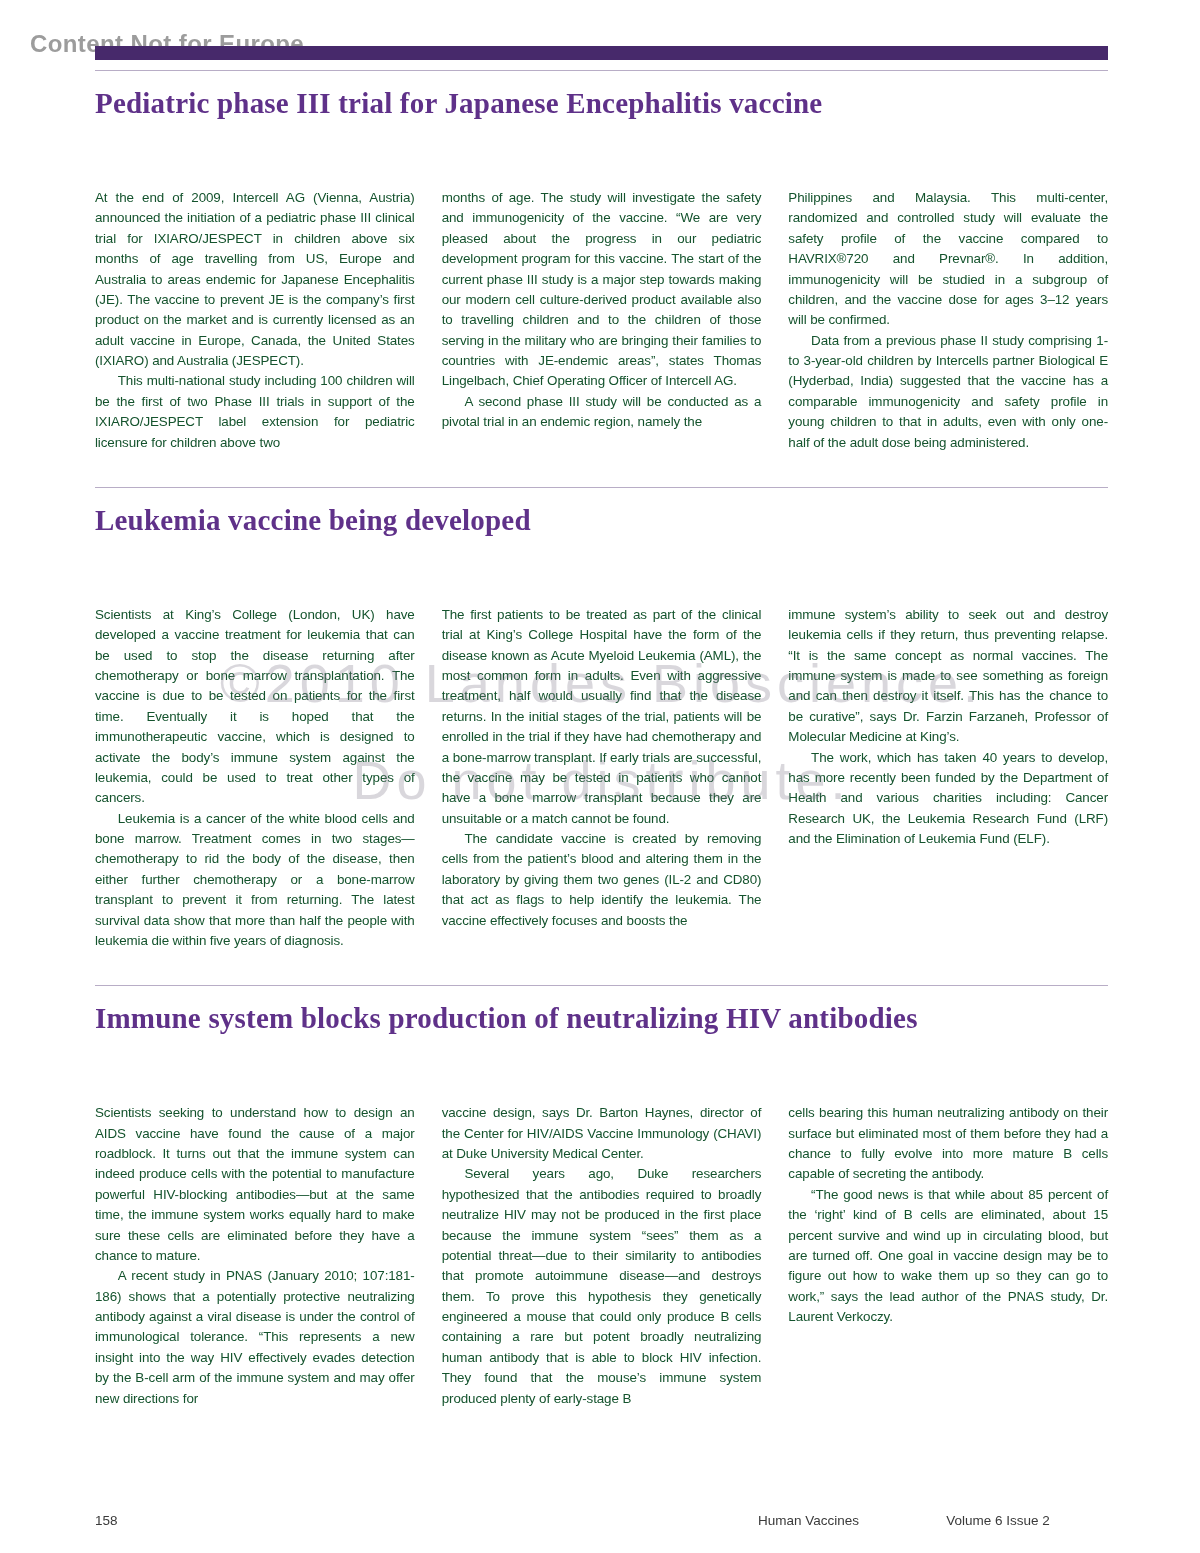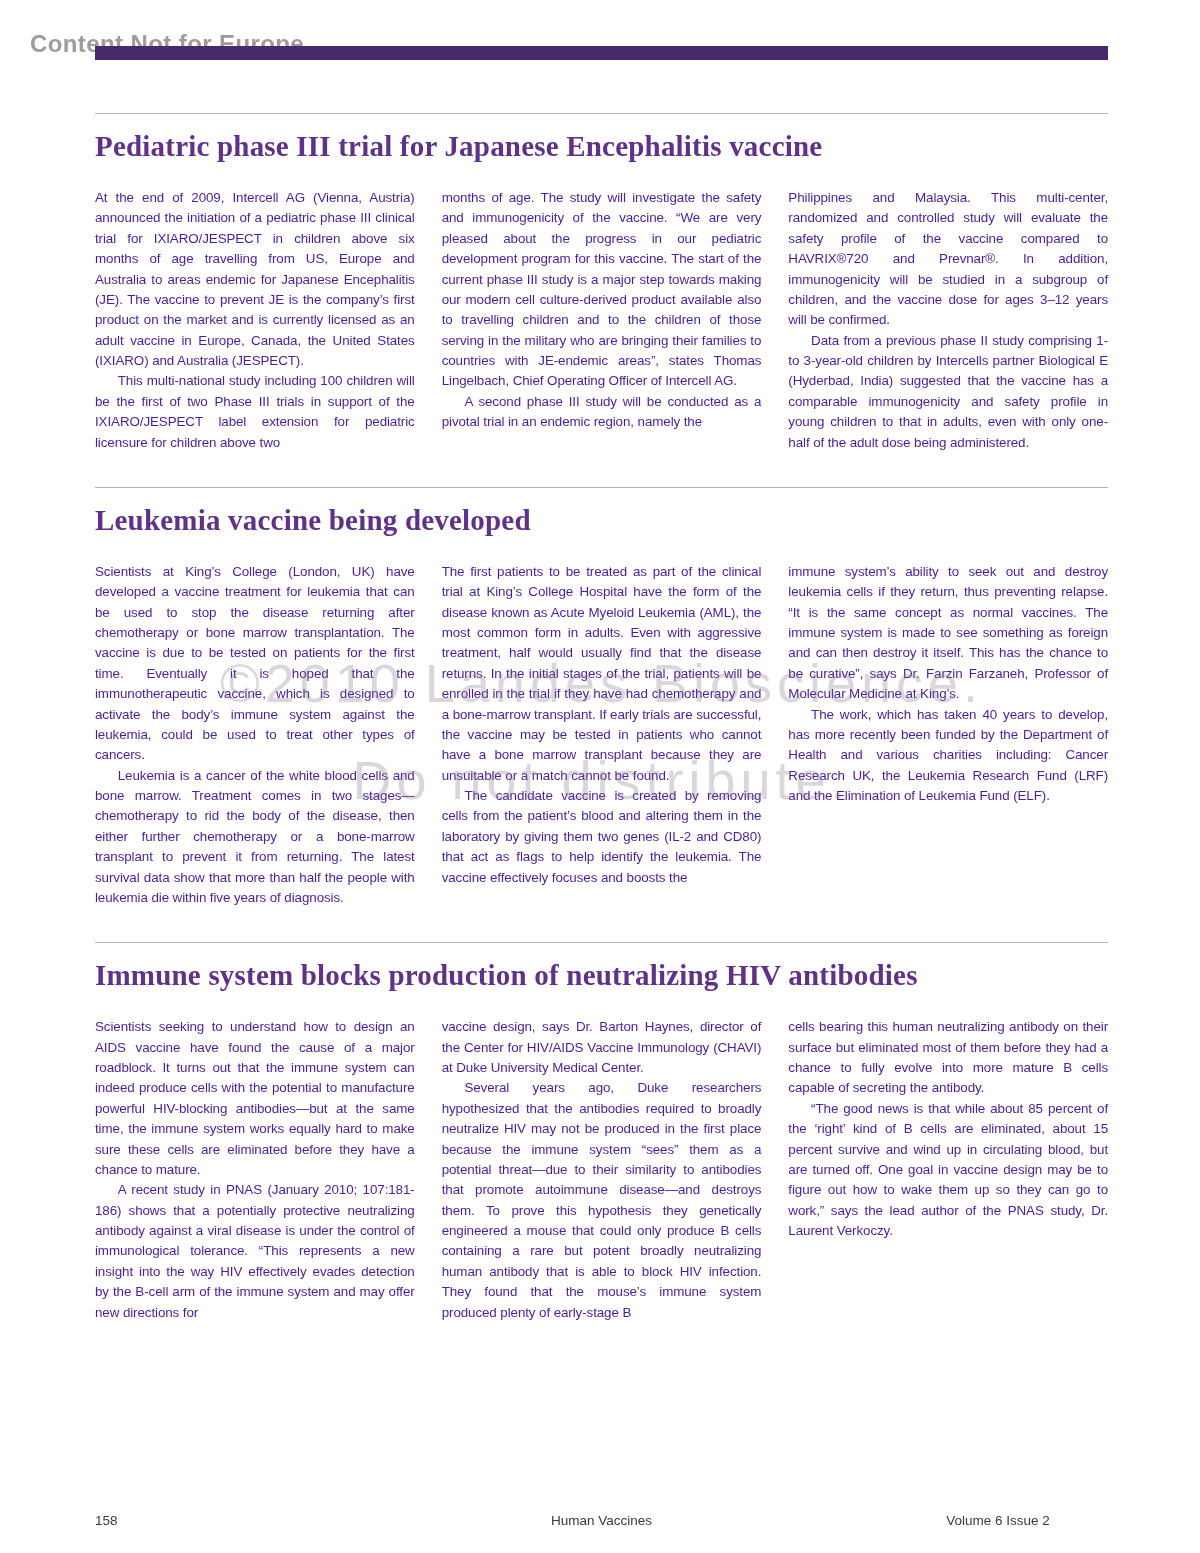--- a/index.html
+++ b/index.html
@@ -14,51 +14,52 @@
     position:absolute; left:30px; top:30px;
     font-size:24px; font-weight:bold; color:#9c9c9c; letter-spacing:.4px;
     z-index:1;
   }
   .top-bar {
     position:absolute; left:95px; top:46px; width:1013px; height:14px;
     background:#47296b; z-index:2;
   }
   .content {
     position:absolute; left:95px; top:0; width:1013px;
-    padding-top:113px; z-index:3;
+    padding-top:70px; z-index:3;
   }
   section { margin-bottom:34px; }
   .rule { border-top:1px solid #b8adc6; height:0; }
   h1 {
     font-family:"Liberation Serif", serif;
     color:#5f3189; font-size:29px; font-weight:600;
     margin:16px 0 25px 0; letter-spacing:.2px;
   }
   .cols { display:flex; gap:27px; }
   .col {
     flex:1; text-align:justify;
-    font-size:13.4px; line-height:1.52; color:#4c1d95;
+    font-size:13.4px; line-height:1.52; color:#14532d;
     letter-spacing:-0.1px;
+    margin-top:43px;
   }
   .para { margin:0; }
   .para + .para { text-indent:1.7em; }
   .center-watermark {
     position:absolute; left:95px; top:635px; width:1013px;
     text-align:center; color:rgba(128,122,138,0.30);
     font-size:54px; letter-spacing:5px; line-height:1.8;
     pointer-events:none; z-index:4; white-space:nowrap;
   }
   .footer {
     position:absolute; left:95px; top:1513px; width:1013px;
     display:flex; align-items:baseline;
     font-size:13.5px; color:#3a3a3a; z-index:3;gap:29px;
   }
   .footer .side { width:220px; }
   .footer .side.right { text-align:center; }
-  .footer .center { flex:1; text-align:center; }
+  .footer .center { flex:1; text-align:right; }
 </style>
 </head>
 <body>
 
 <div class="top-watermark">Content Not for Europe</div>
 <div class="top-bar"></div>
 
 <div class="content">
 
   <section>

